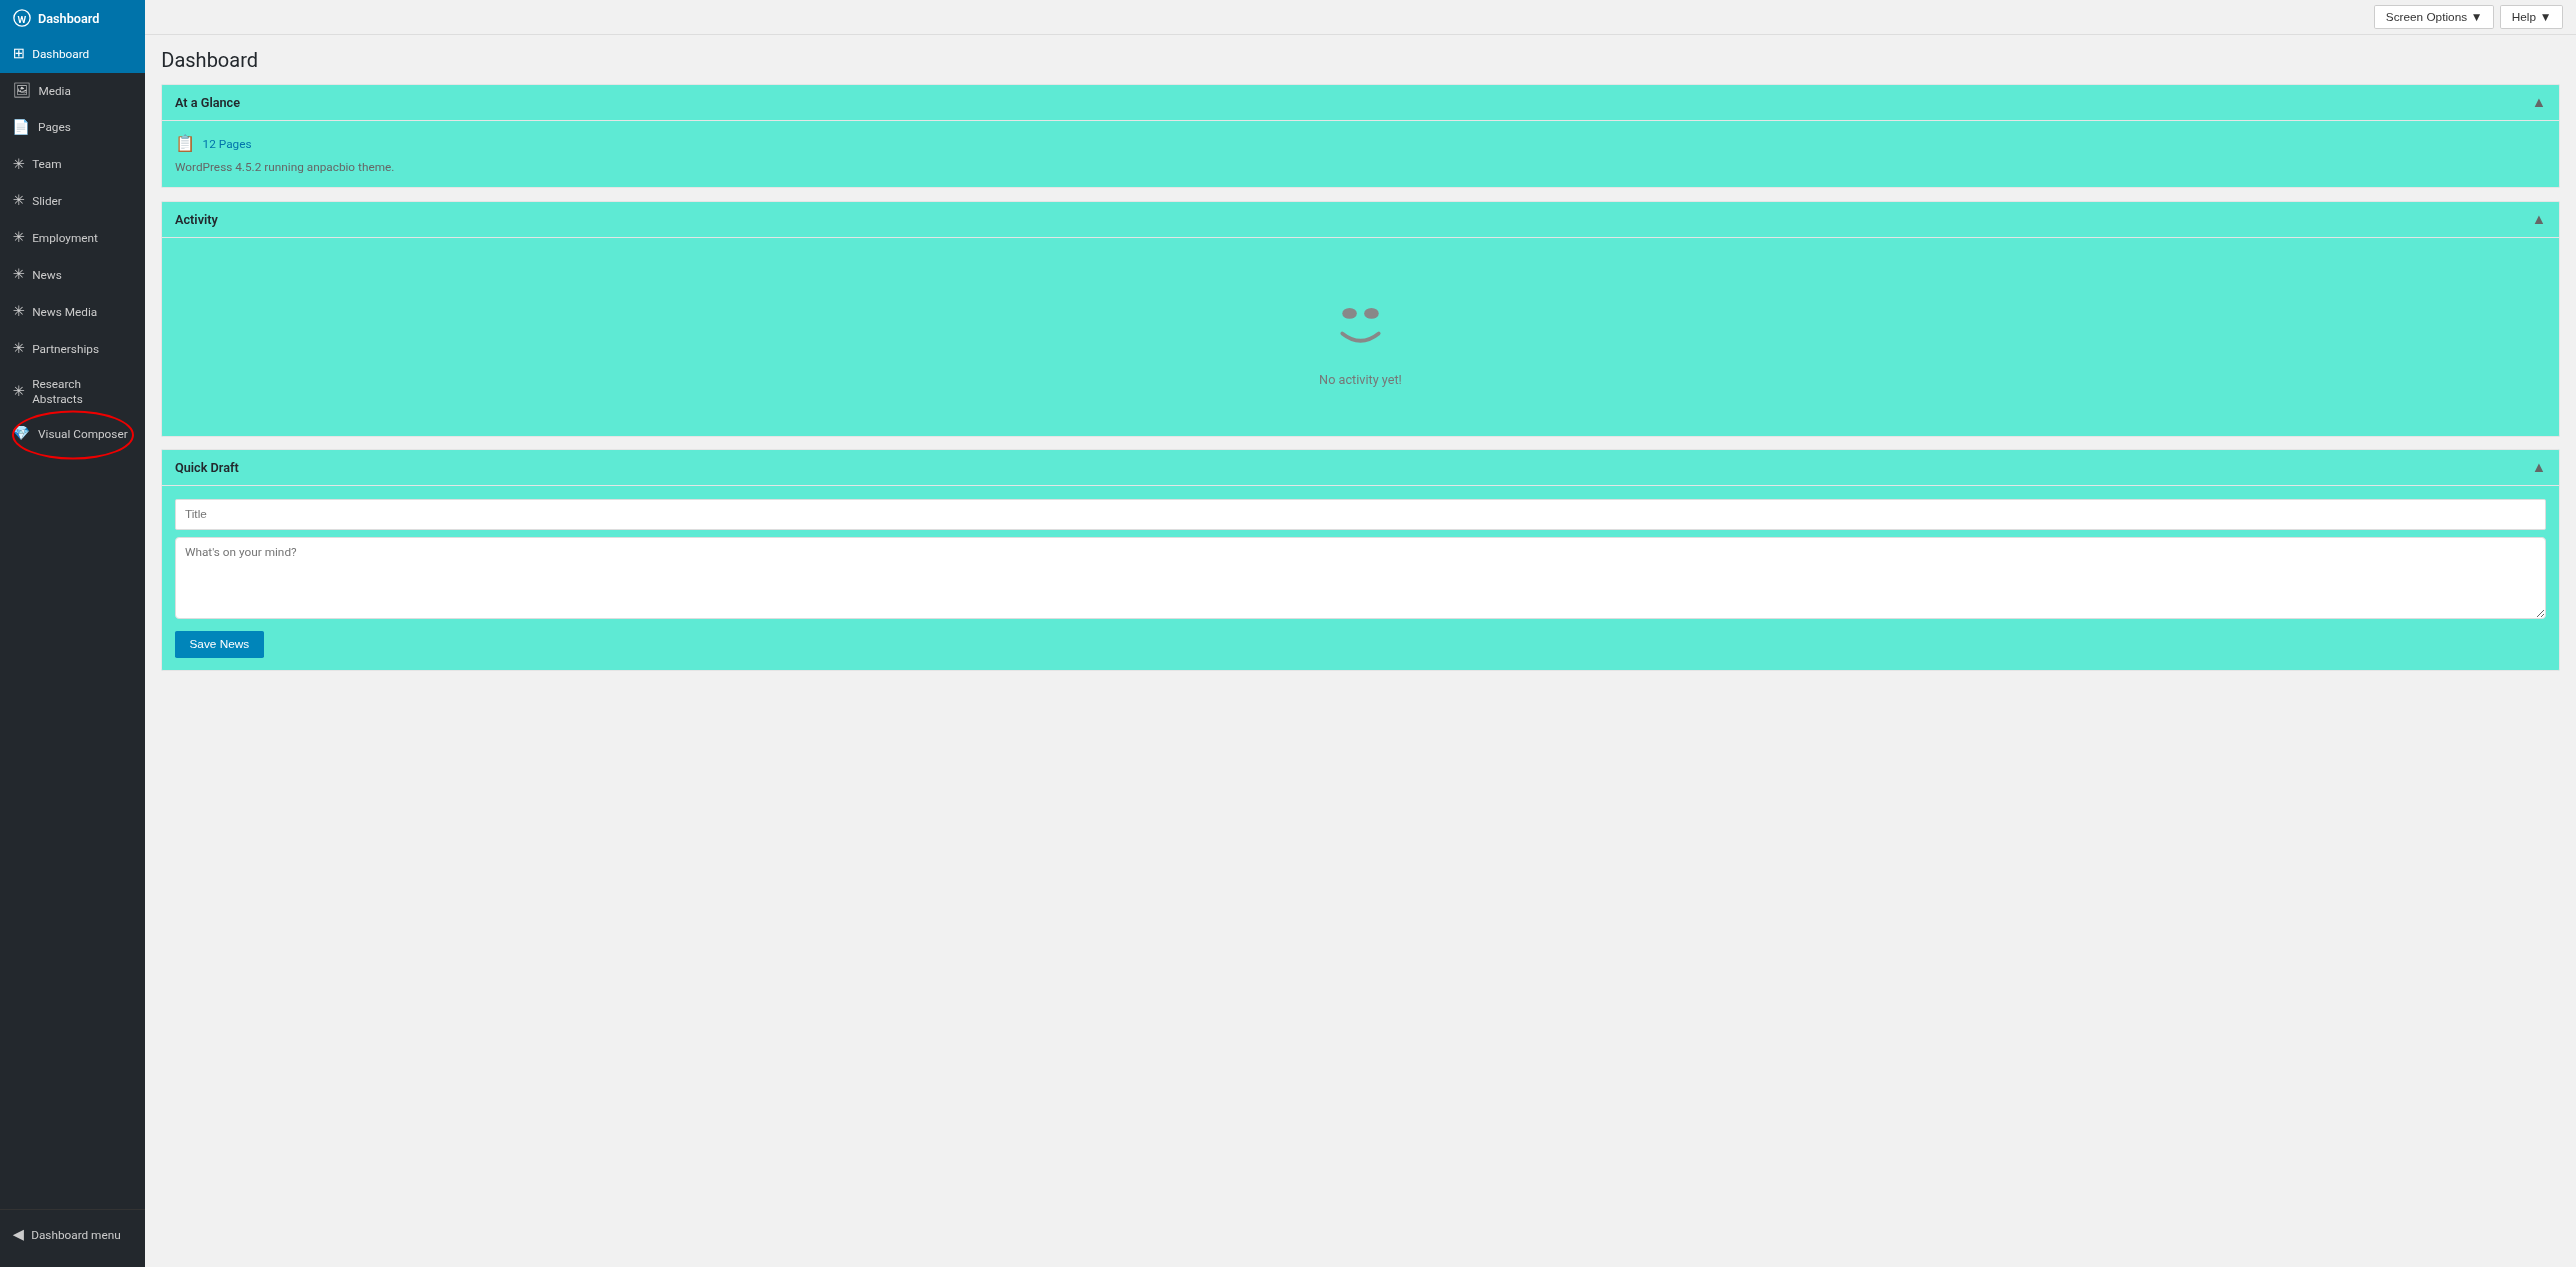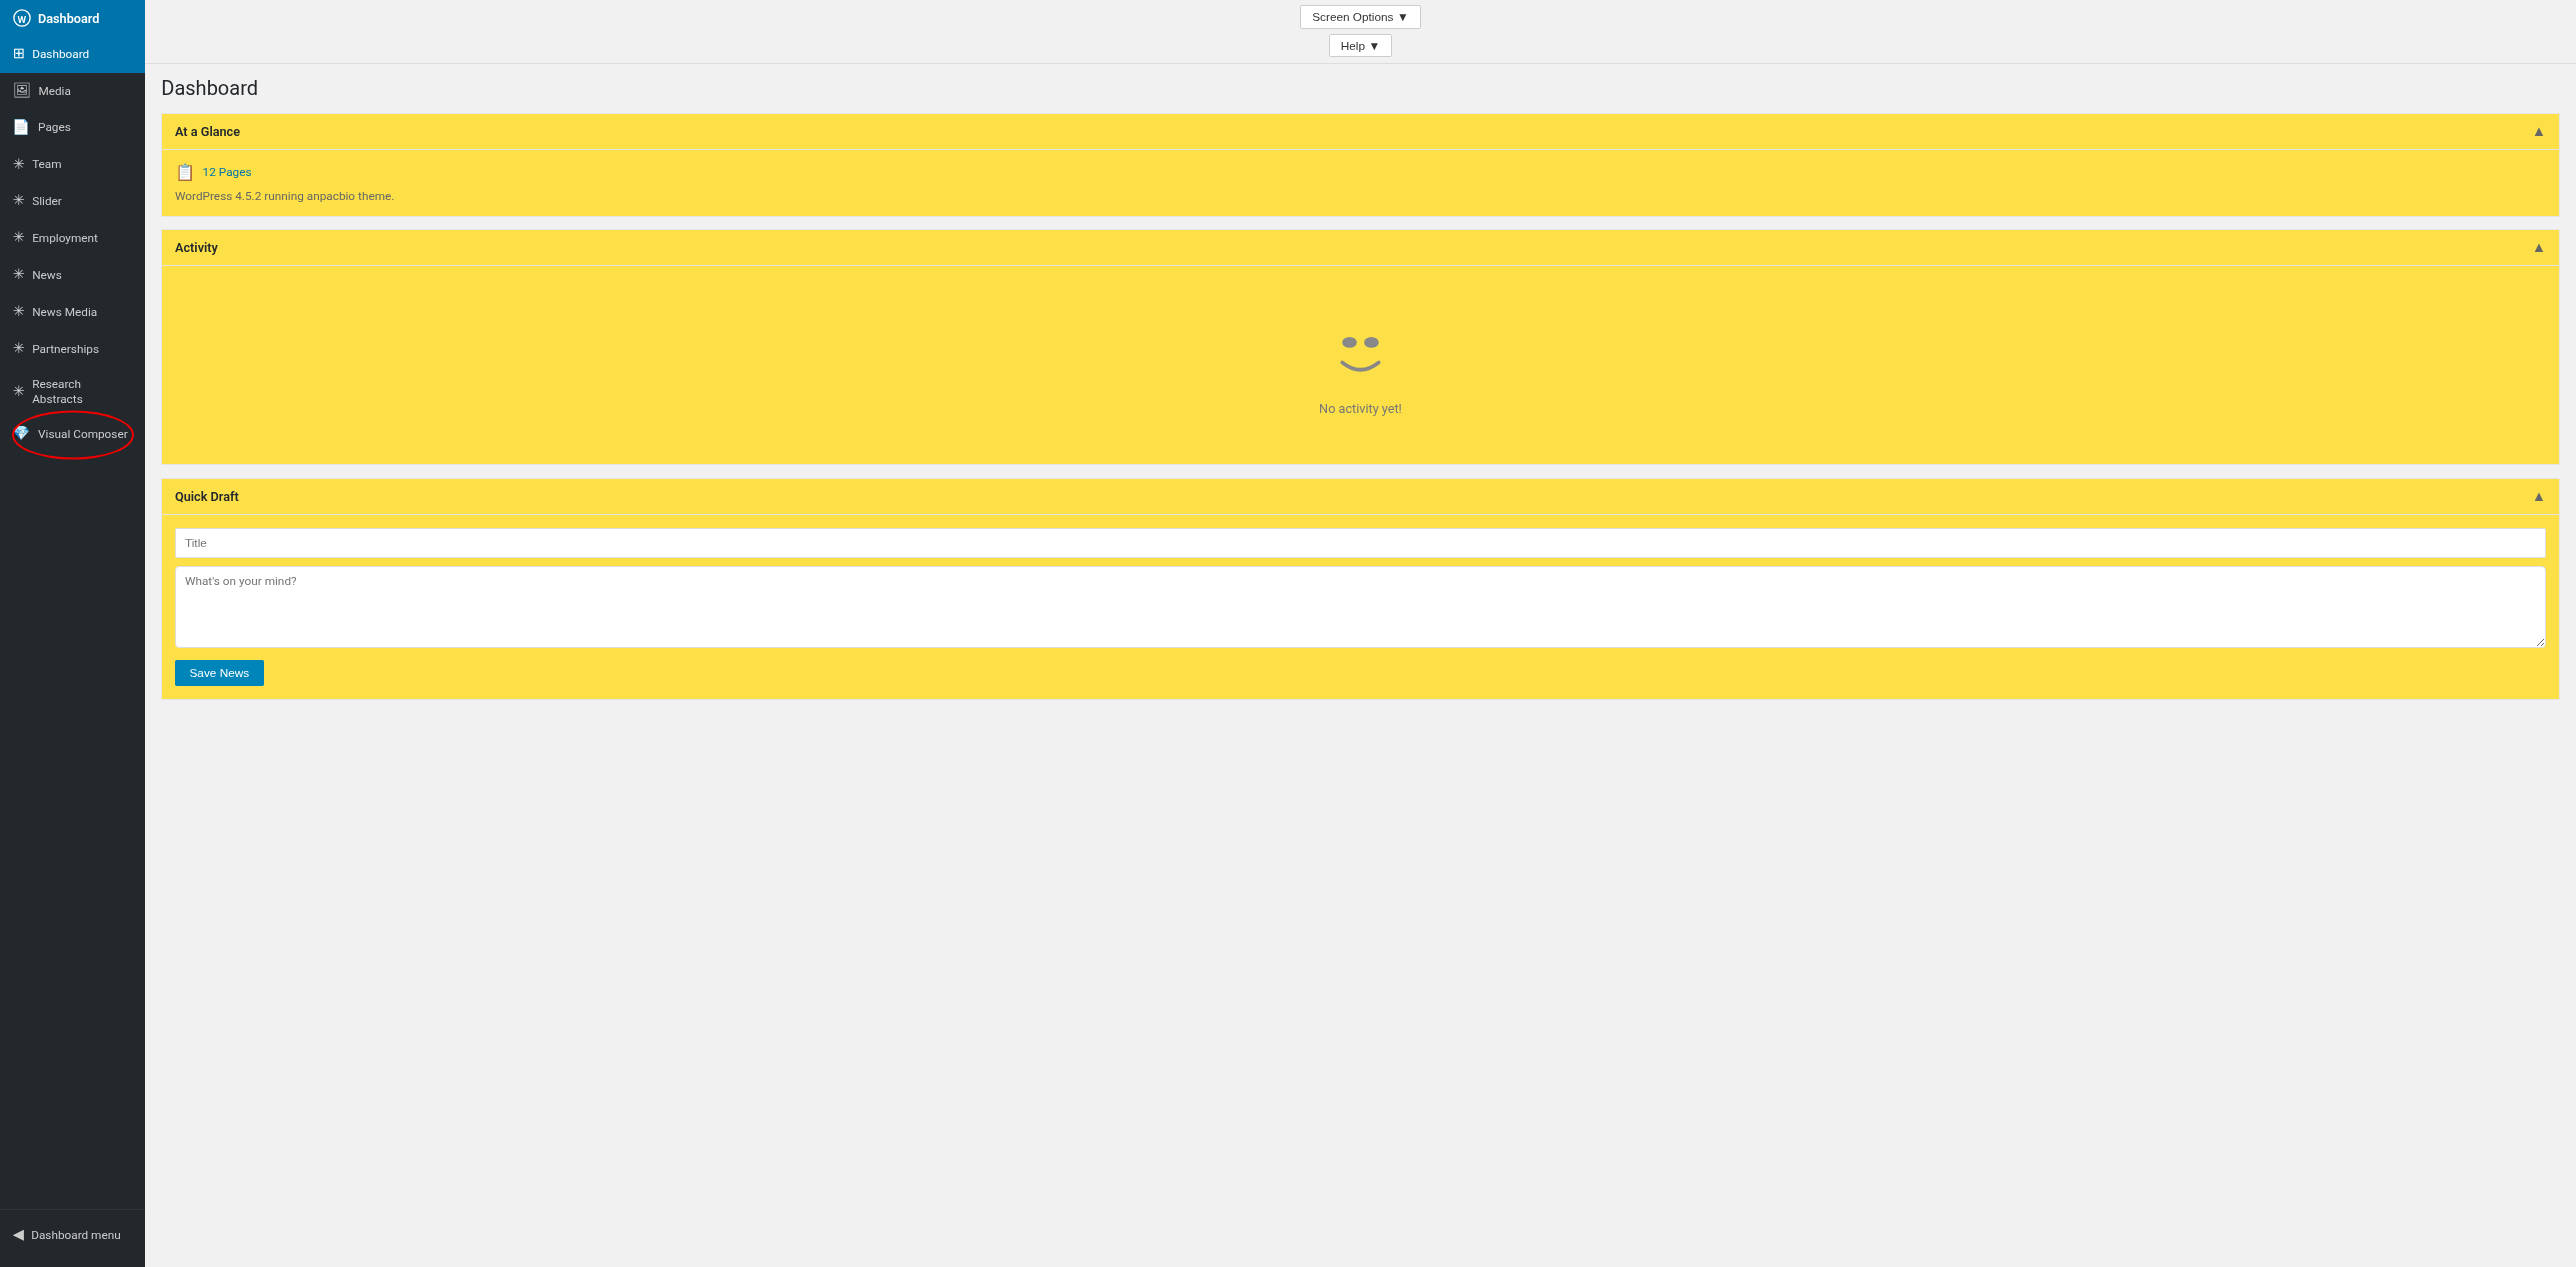--- a/index.html
+++ b/index.html
@@ -55,21 +55,20 @@
       overflow: hidden;
     }
     #topbar {
       background: #f1f1f1;
       display: flex;
       align-items: center;
       justify-content: flex-end;
       padding: 5.4px 12.7px;
       gap: 5.4px;
       border-bottom: 0.9px solid #ddd;
-      flex-direction: column;
     }
     .topbar-btn {
       background: #fff;
       border: 0.9px solid #ccc;
       border-radius: 1.8px;
       padding: 3.6px 11px;
       font-size: 11.8px;
       cursor: pointer;
       display: flex;
       align-items: center;
@@ -84,21 +83,21 @@
     }
     .page-title {
       font-size: 20px;
       font-weight: 400;
       color: #23282d;
       margin-bottom: 12.7px;
     }
 
     
     .panel {
-      background: #fde047;
+      background: #5eead4;
       border: 0.9px solid #e5e5e5;
       border-radius: 1.8px;
       margin-bottom: 12.7px;
     }
     .panel-header {
       display: flex;
       align-items: center;
       justify-content: space-between;
       padding: 9px 12.7px;
       border-bottom: 0.9px solid #e5e5e5;

